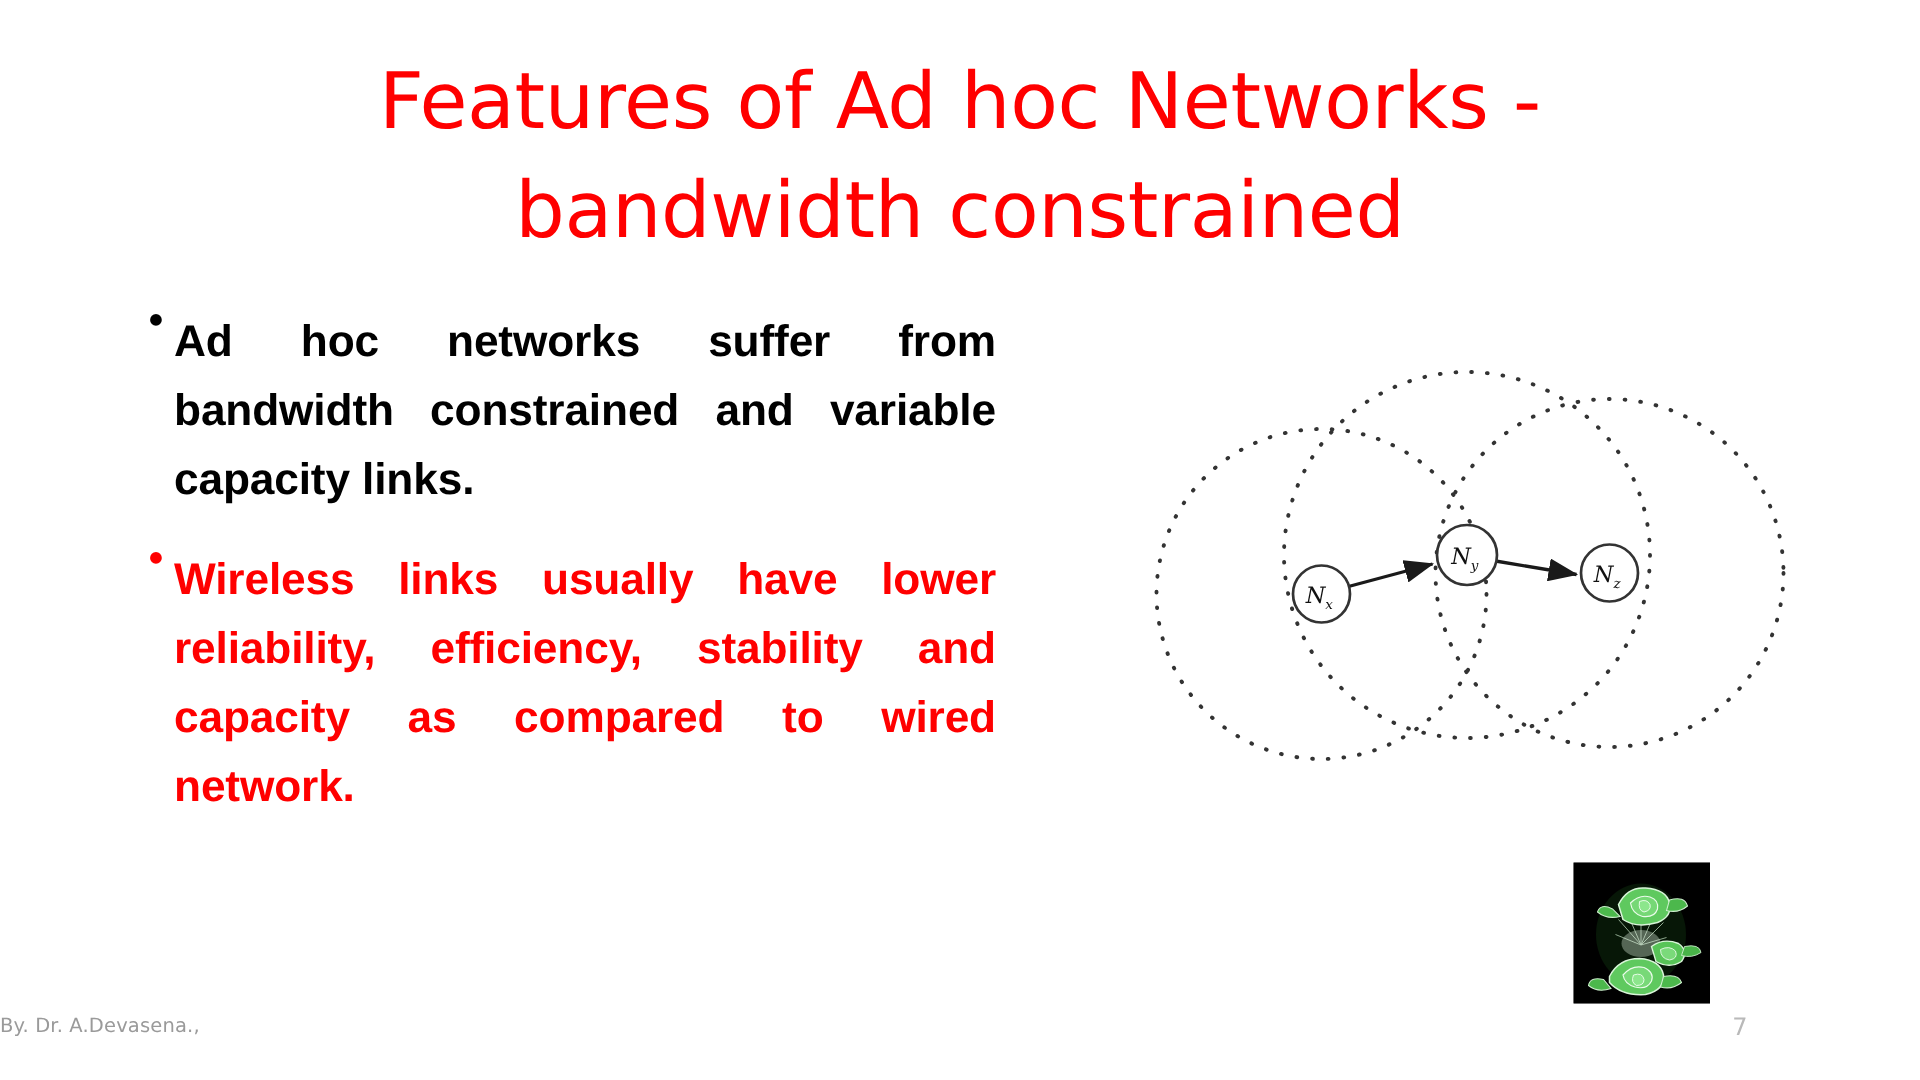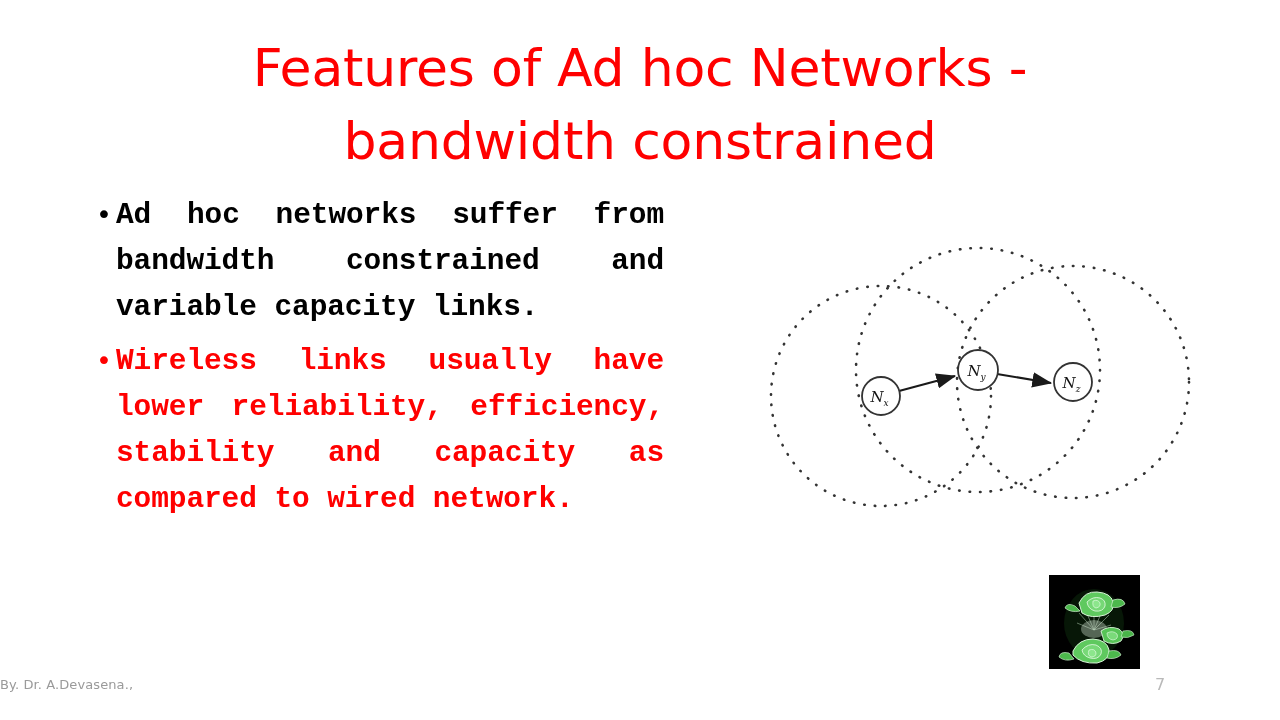--- a/index.html
+++ b/index.html
@@ -55,28 +55,29 @@
   .bullet-dot {
     flex: 0 0 auto;
     width: 20px;
     font-size: 27px;
     line-height: 46px;
     text-align: left;
     font-family: "DejaVu Sans", sans-serif;
   }
   .bullet-text {
     flex: 1 1 auto;
-    font-family: Liberation Mono, monospace;
+    font-family: Liberation Sans, sans-serif;
     font-size: 29.5px;
     font-weight: bold;
     line-height: 46px;
     text-align: justify;
     text-align-last: left;
     letter-spacing: -0.1px;
     word-spacing: 0px;
+    margin-top: 13px;
   }
   .bullet-black .bullet-dot,
   .bullet-black .bullet-text { color: #000000; }
   .bullet-red .bullet-dot,
   .bullet-red .bullet-text { color: #FF0000; }
 
   
   #diagram {
     position: absolute;
     left: 745px;

